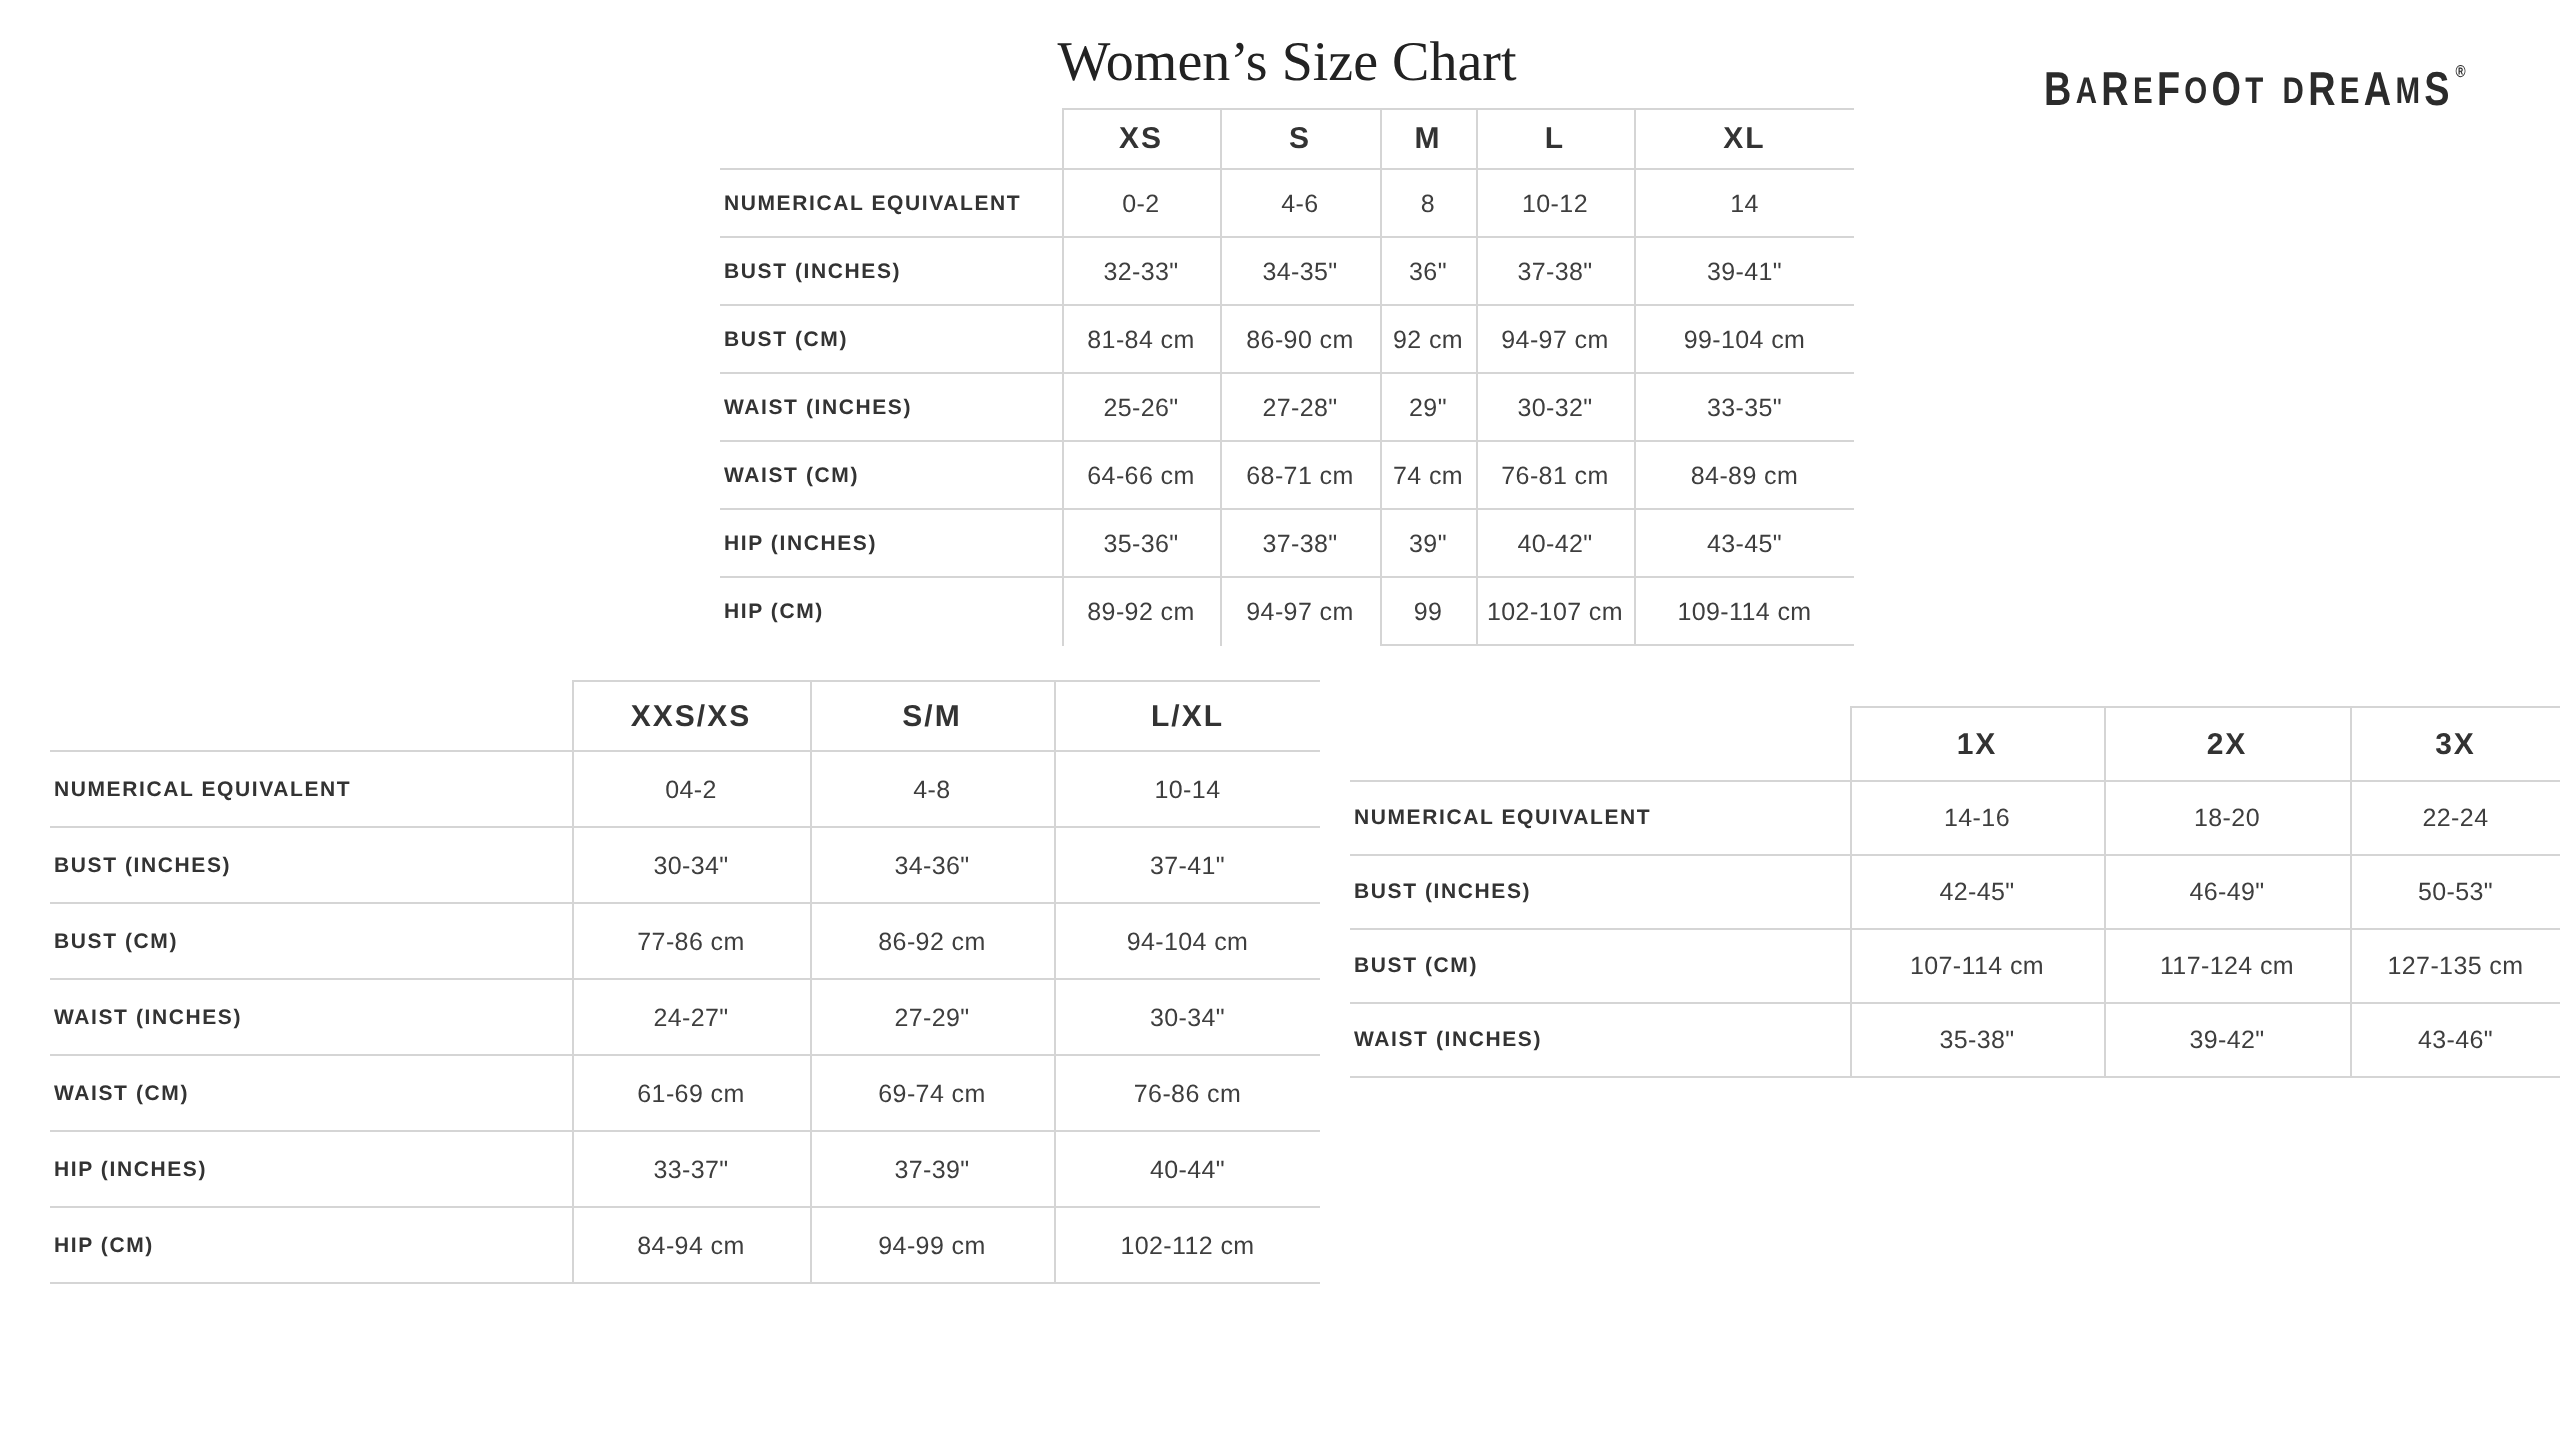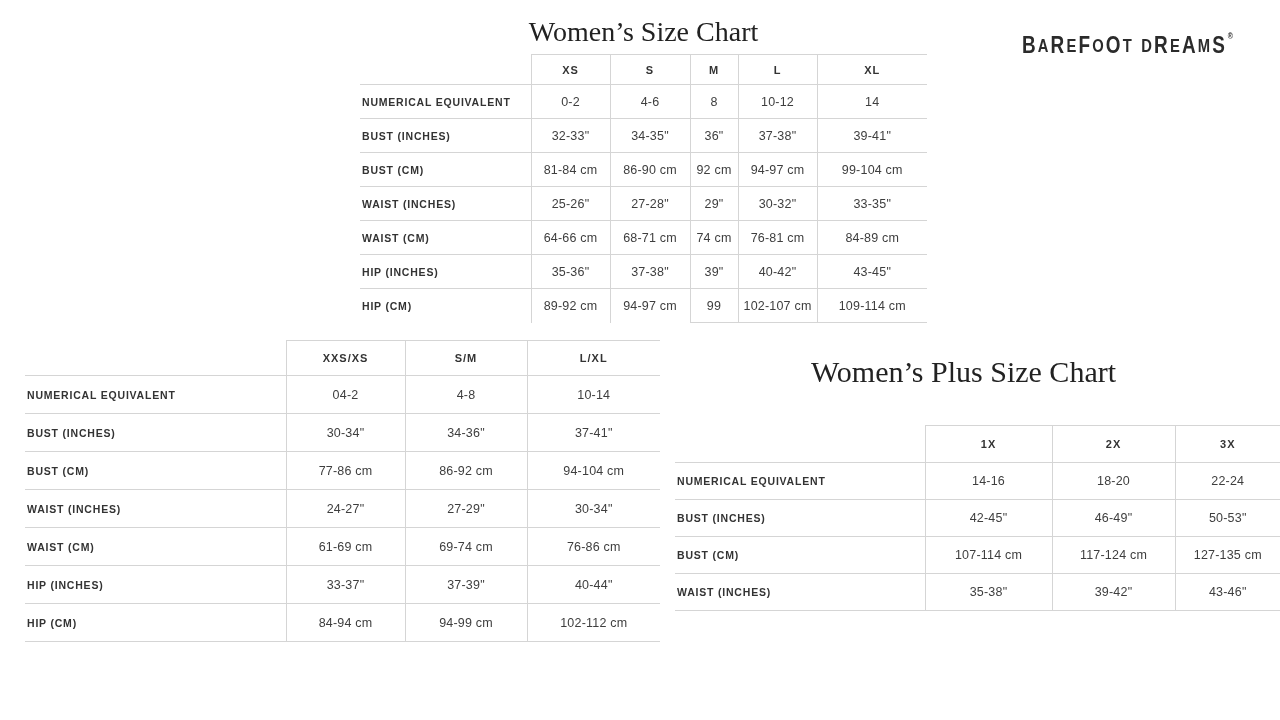--- a/index.html
+++ b/index.html
@@ -63,21 +63,21 @@
   .size-table tbody th{
     text-align:left;
     padding-left:2px;
     font-size:10.5px;
     font-weight:700;
     letter-spacing:0.8px;
     color:var(--label);
   }
   
   .size-table thead .val{
-    font-size:11px;
+    font-size:15px;
     font-weight:700;
     letter-spacing:1px;
     color:var(--label);
   }
   
   .size-table tbody td{
     font-size:12.5px;
     letter-spacing:0.2px;
     color:var(--text);
   }
@@ -259,21 +259,20 @@
               <td class="val">84-94 cm</td>
               <td class="val">94-99 cm</td>
               <td class="val">102-112 cm</td>
             </tr>
           </tbody>
         </table>
       </div>
   </section>
 
   <section class="chart chart-plus">
-    <h1>Women’s Plus Size Chart</h1>
     <div>
         <table class="size-table t2">
           <colgroup>
             <col>
             <col>
             <col>
             <col>
           </colgroup>
           <thead>
             <tr>

